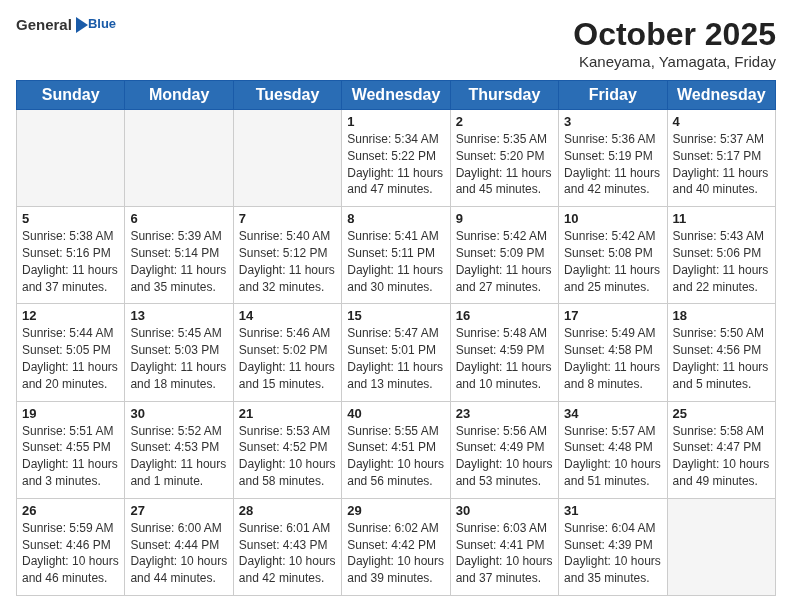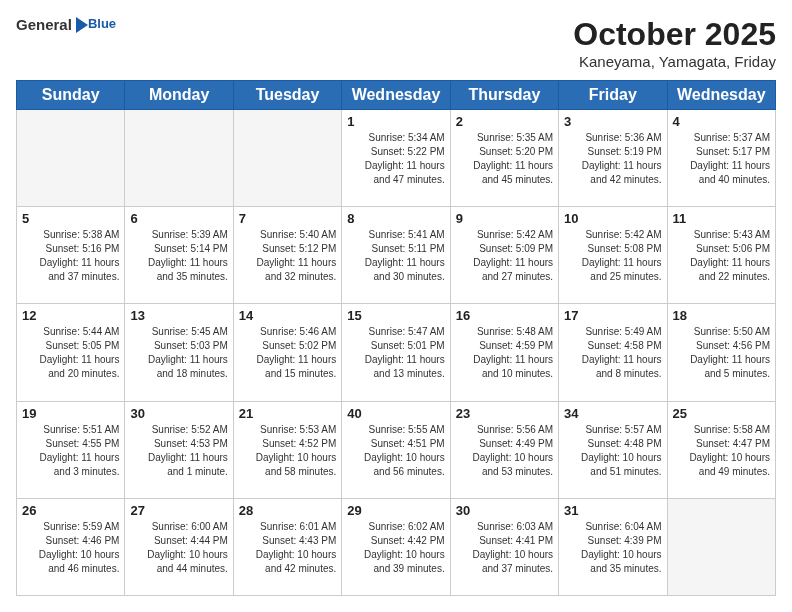--- a/index.html
+++ b/index.html
@@ -83,24 +83,23 @@
     .calendar td.empty {
       background: #f5f5f5;
     }
     .day-num {
       font-size: 13px;
       font-weight: bold;
       margin-bottom: 2px;
       color: #222;
     }
     .day-info {
-      font-size: 10px;
+      font-size: 12px;
       line-height: 1.4;
       color: #333;
-      text-align: right;
     }
   </style>
 </head>
 <body>
 
 <div class="page">
   <div class="header">
     <div class="logo">
       <div class="logo-icon">
         <span style="font-size:15px;font-weight:bold;color:#333;">General</span>

